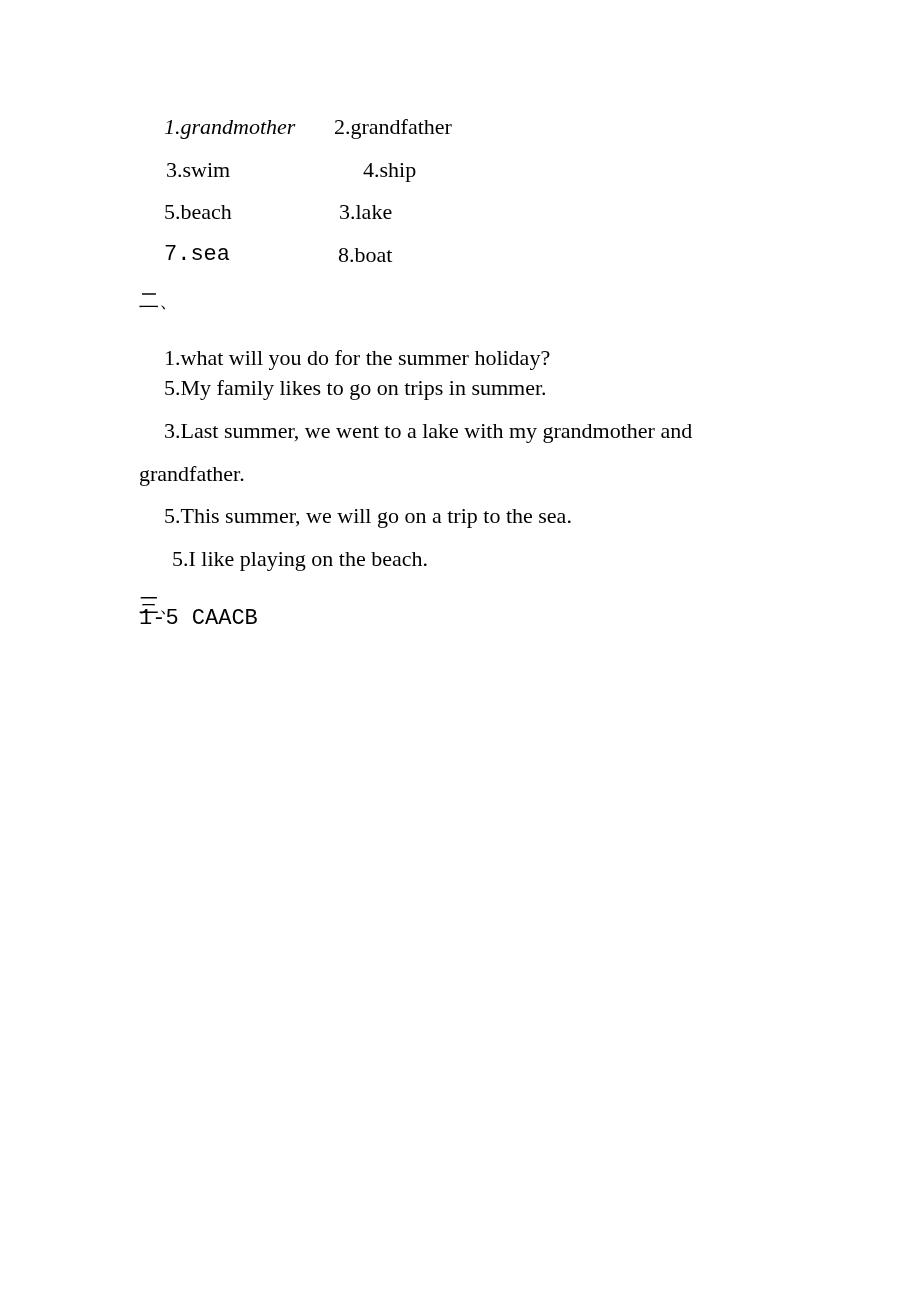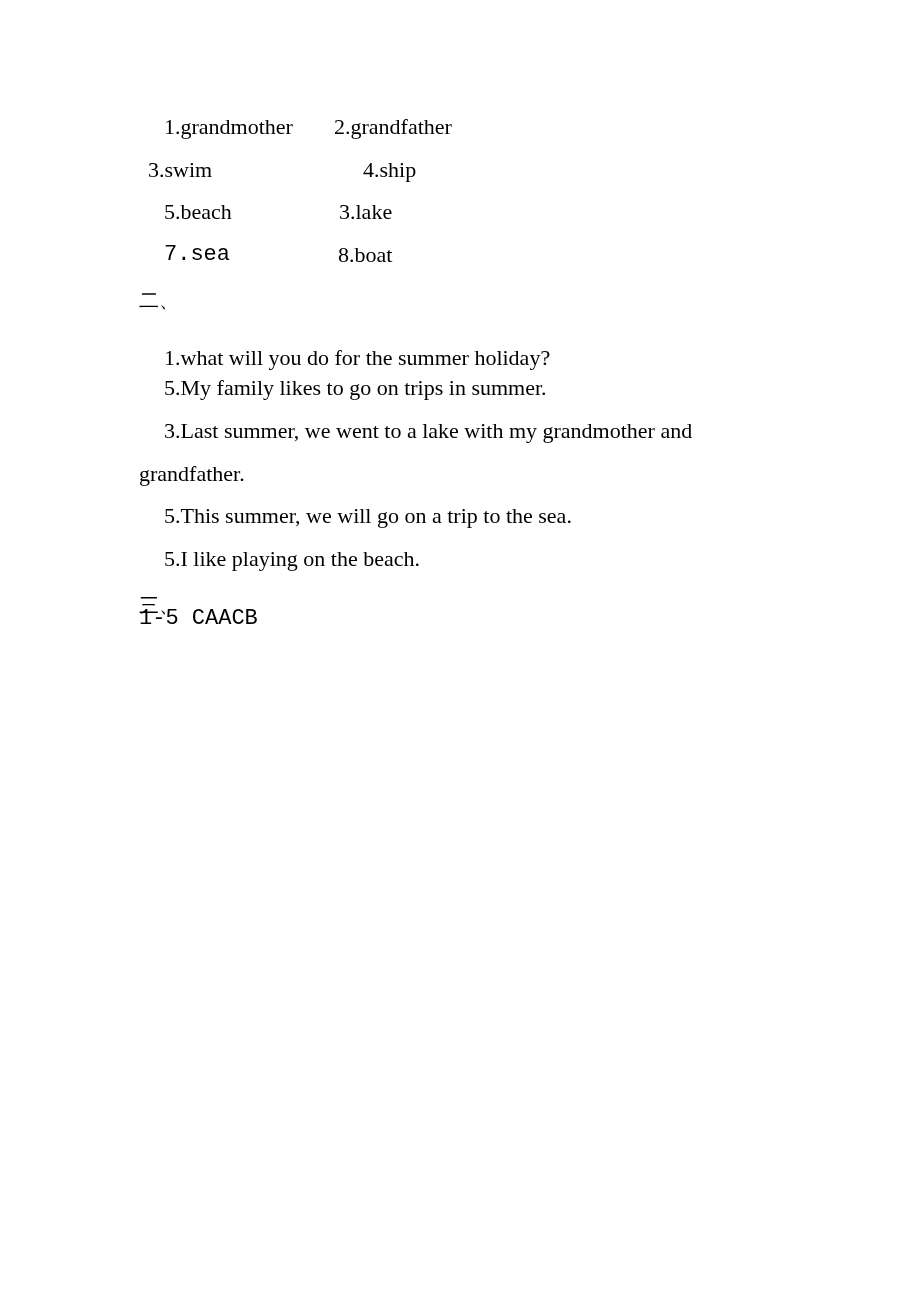--- a/index.html
+++ b/index.html
@@ -15,37 +15,37 @@
       white-space: nowrap;
     }
     .cjk { font-family: "DejaVu Sans", sans-serif; font-size: 20px; }
   </style>
 </head>
 <body>
 
 <div>
 
   <div>
-    <div class="line" style="left:164px; top:113px;">1.grandmother</div>
+    <div class="line" style="left:164px; top:113px;font-style:italic;">1.grandmother</div>
     <div class="line" style="left:334px; top:113px;">2.grandfather</div>
-    <div class="line" style="left:148px; top:156px;text-align:center;">3.swim</div>
+    <div class="line" style="left:166px; top:156px;text-align:center;">3.swim</div>
     <div class="line" style="left:334px; top:156px;margin-left:29px;">4.ship</div>
     <div class="line" style="left:164px; top:198px;">5.beach</div>
     <div class="line" style="left:339px; top:198px;">3.lake</div>
     <div class="line" style="left:164px; top:241px;font-family:Liberation Mono, monospace;">7.sea</div>
     <div class="line" style="left:338px; top:241px;">8.boat</div>
   </div>
 
   <div>
     <div class="line cjk" style="left:139px; top:286px;">二、</div>
     <div class="line" style="left:164px; top:344px;">1.what will you do for the summer holiday?</div>
     <div class="line" style="left:164px; top:374px;">5.My family likes to go on trips in summer.</div>
     <div class="line" style="left:164px; top:417px;">3.Last summer, we went to a lake with my grandmother and</div>
     <div class="line" style="left:139px; top:460px;">grandfather.</div>
     <div class="line" style="left:164px; top:502px;">5.This summer, we will go on a trip to the sea.</div>
-    <div class="line" style="left:164px; top:545px;">5.I like playing on the beach.</div>
+    <div class="line" style="left:172px; top:545px;">5.I like playing on the beach.</div>
   </div>
 
   <div>
     <div class="line cjk" style="left:139px; top:591px;">三、</div>
     <div class="line" style="left:139px; top:605px;font-family:Liberation Mono, monospace;">1-5 CAACB</div>
   </div>
 </div>
 
 </body></html>

